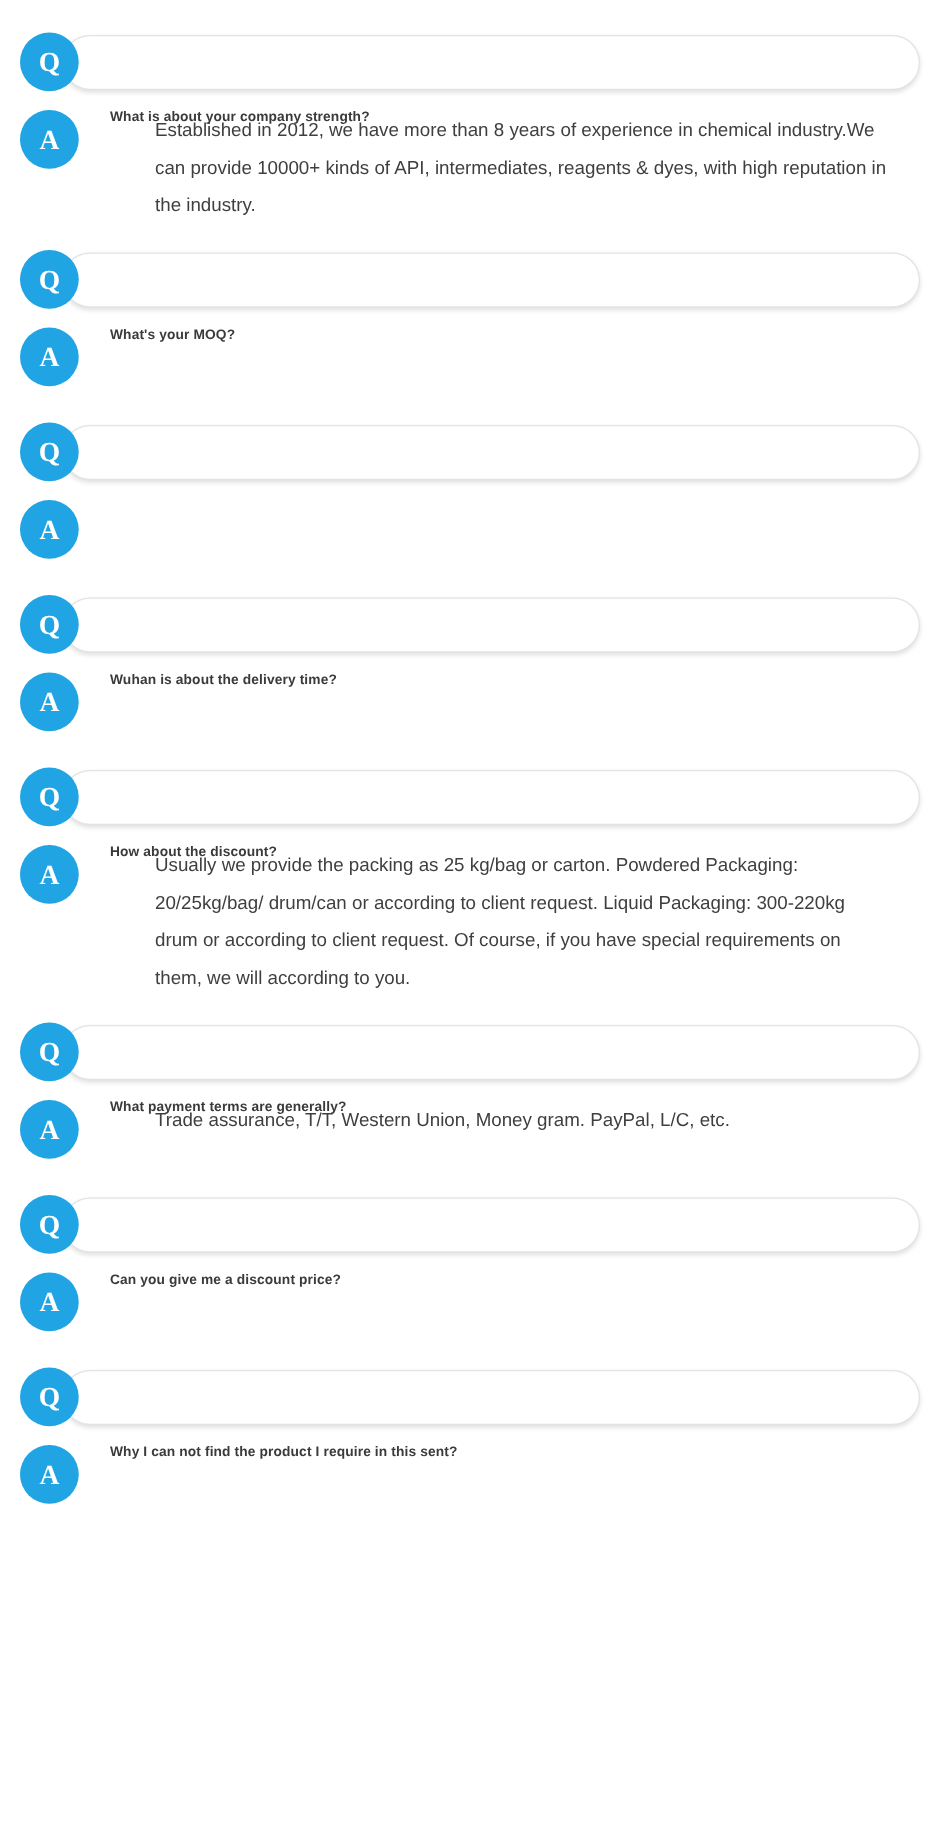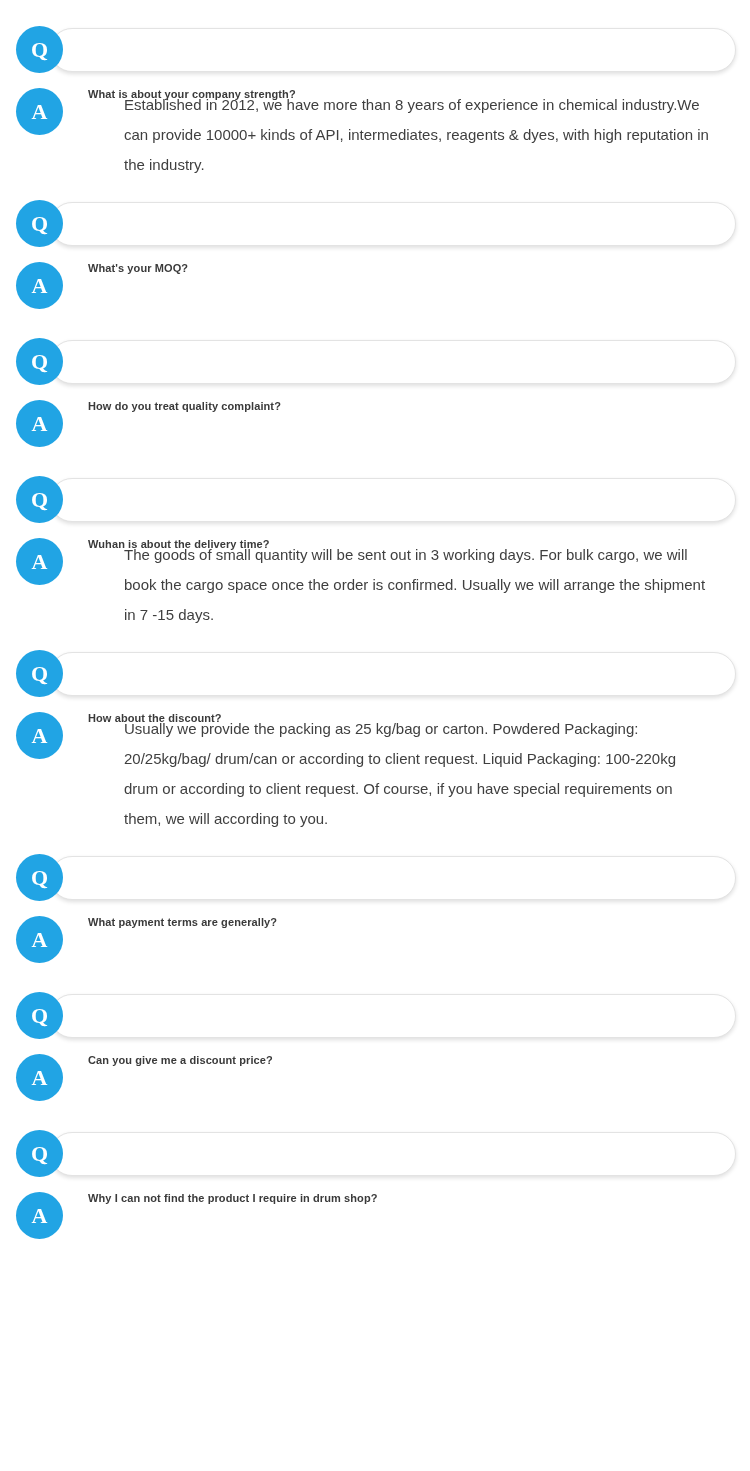--- a/index.html
+++ b/index.html
@@ -125,77 +125,76 @@
     </div>
     <div class="a-row">
       <div class="a-badge">A</div>
     </div>
   </div>
 
   <div class="qa-block">
     <div class="q-row">
       <div class="q-pill"></div>
       <div class="badge q-badge">Q</div>
-      <div class="q-text">How do you treat quality complaint?</div>
     </div>
     <div class="a-row">
       <div class="a-badge">A</div>
     </div>
   </div>
 
   <div class="qa-block">
     <div class="q-row">
       <div class="q-pill"></div>
       <div class="badge q-badge">Q</div>
       <div class="q-text">Wuhan is about the delivery time?</div>
     </div>
     <div class="a-row">
       <div class="a-badge">A</div>
-      <div class="a-text">The goods of small quantity will be sent out in 3 working days. For bulk cargo, we will book the cargo space once the order is confirmed. Usually we will arrange the shipment in 7 -15 days.</div>
     </div>
   </div>
 
   <div class="qa-block">
     <div class="q-row">
       <div class="q-pill"></div>
       <div class="badge q-badge">Q</div>
       <div class="q-text">How about the discount?</div>
     </div>
     <div class="a-row">
       <div class="a-badge">A</div>
-      <div class="a-text">Usually we provide the packing as 25 kg/bag or carton. Powdered Packaging: 20/25kg/bag/ drum/can or according to client request. Liquid Packaging: 100-220kg drum or according to client request. Of course, if you have special requirements on them, we will according to you.</div>
+      <div class="a-text">Usually we provide the packing as 25 kg/bag or carton. Powdered Packaging: 20/25kg/bag/ drum/can or according to client request. Liquid Packaging: 300-220kg drum or according to client request. Of course, if you have special requirements on them, we will according to you.</div>
     </div>
   </div>
 
   <div class="qa-block">
     <div class="q-row">
       <div class="q-pill"></div>
       <div class="badge q-badge">Q</div>
       <div class="q-text">What payment terms are generally?</div>
     </div>
     <div class="a-row">
       <div class="a-badge">A</div>
+      <div class="a-text">Trade assurance, T/T, Western Union, Money gram. PayPal, L/C, etc.</div>
     </div>
   </div>
 
   <div class="qa-block">
     <div class="q-row">
       <div class="q-pill"></div>
       <div class="badge q-badge">Q</div>
       <div class="q-text">Can you give me a discount price?</div>
     </div>
     <div class="a-row">
       <div class="a-badge">A</div>
     </div>
   </div>
 
   <div class="qa-block">
     <div class="q-row">
       <div class="q-pill"></div>
       <div class="badge q-badge">Q</div>
-      <div class="q-text">Why I can not find the product I require in drum shop?</div>
+      <div class="q-text">Why I can not find the product I require in this sent?</div>
     </div>
     <div class="a-row">
       <div class="a-badge">A</div>
     </div>
   </div>
 
 </div>
 
 </body></html>

